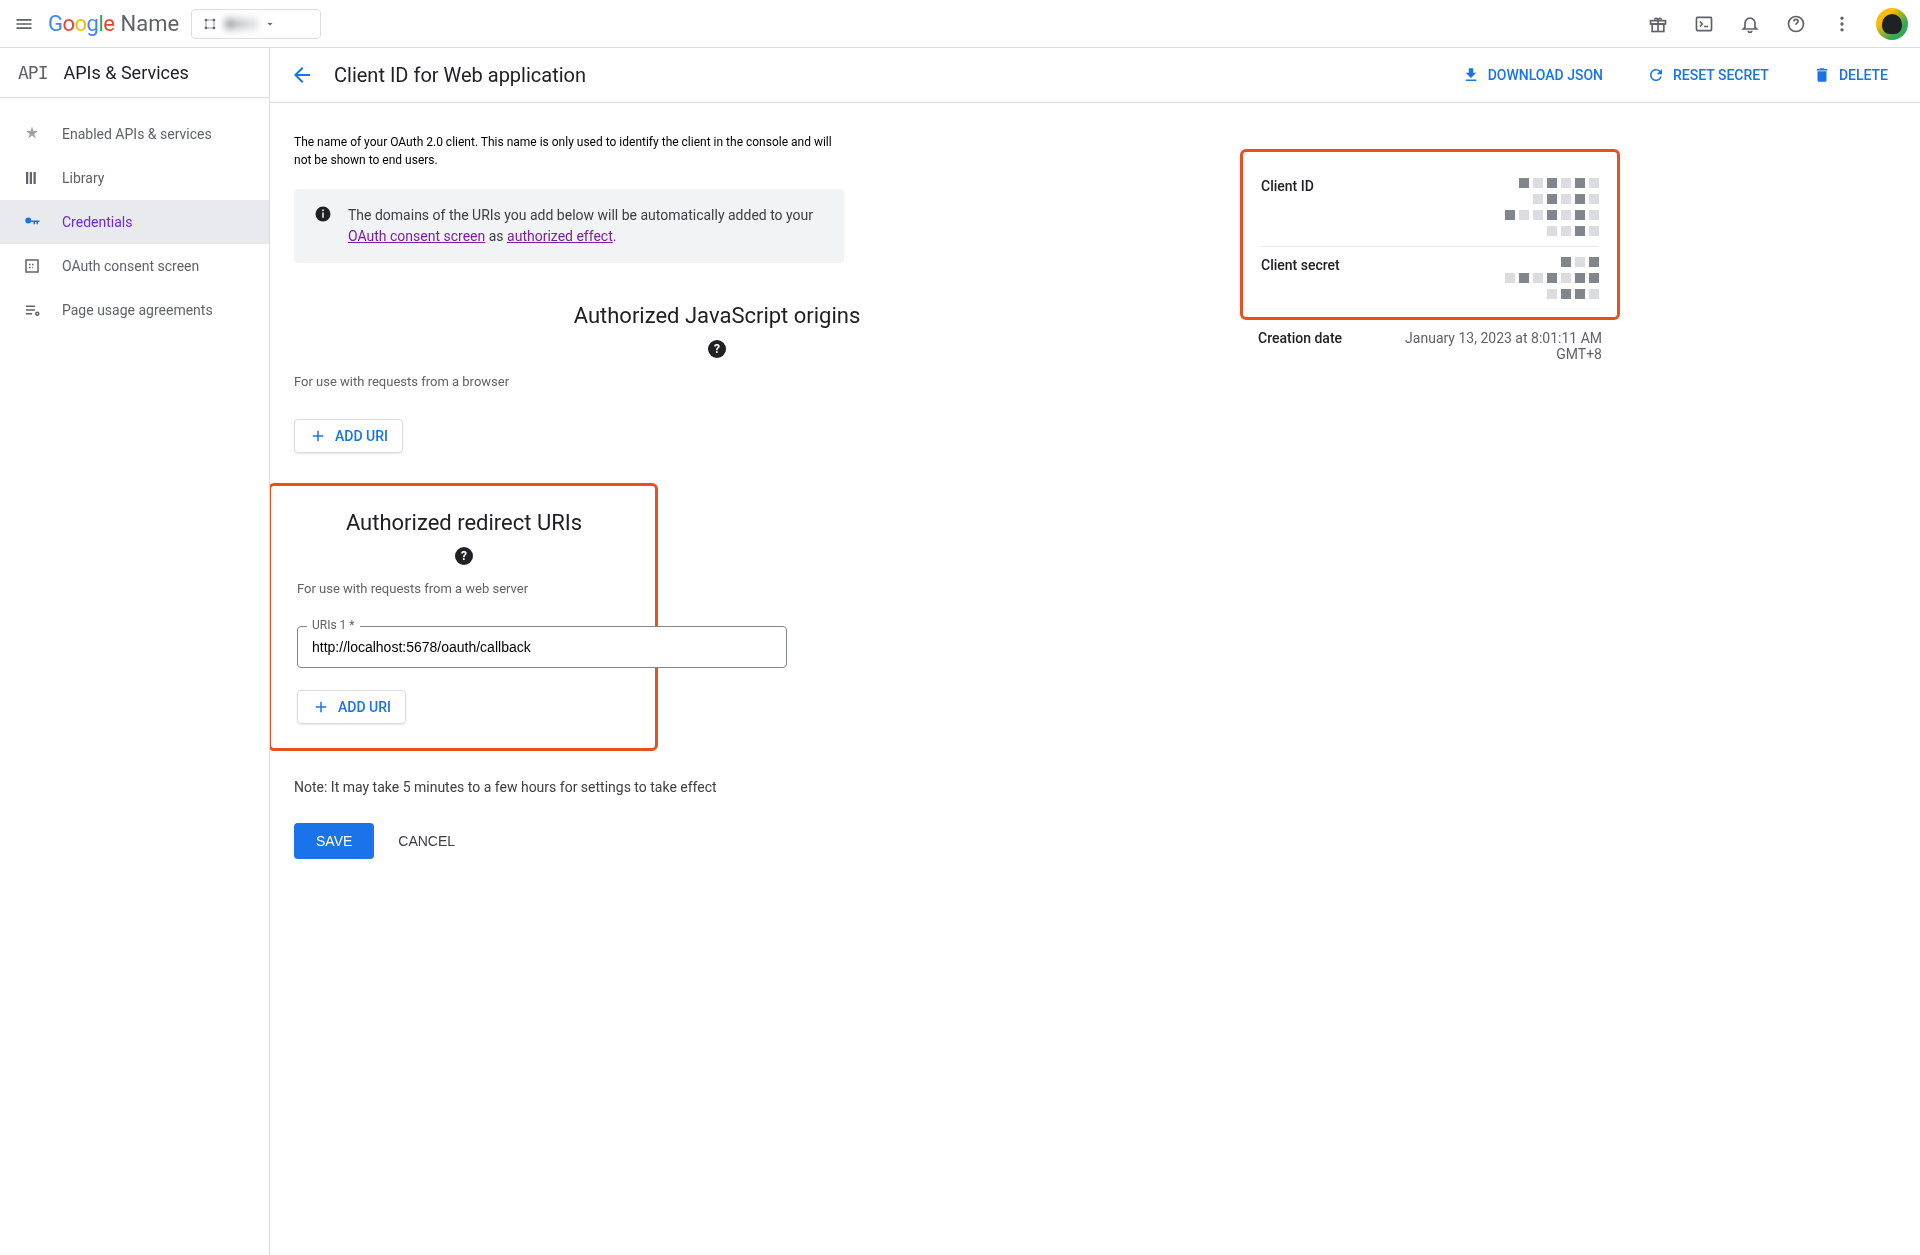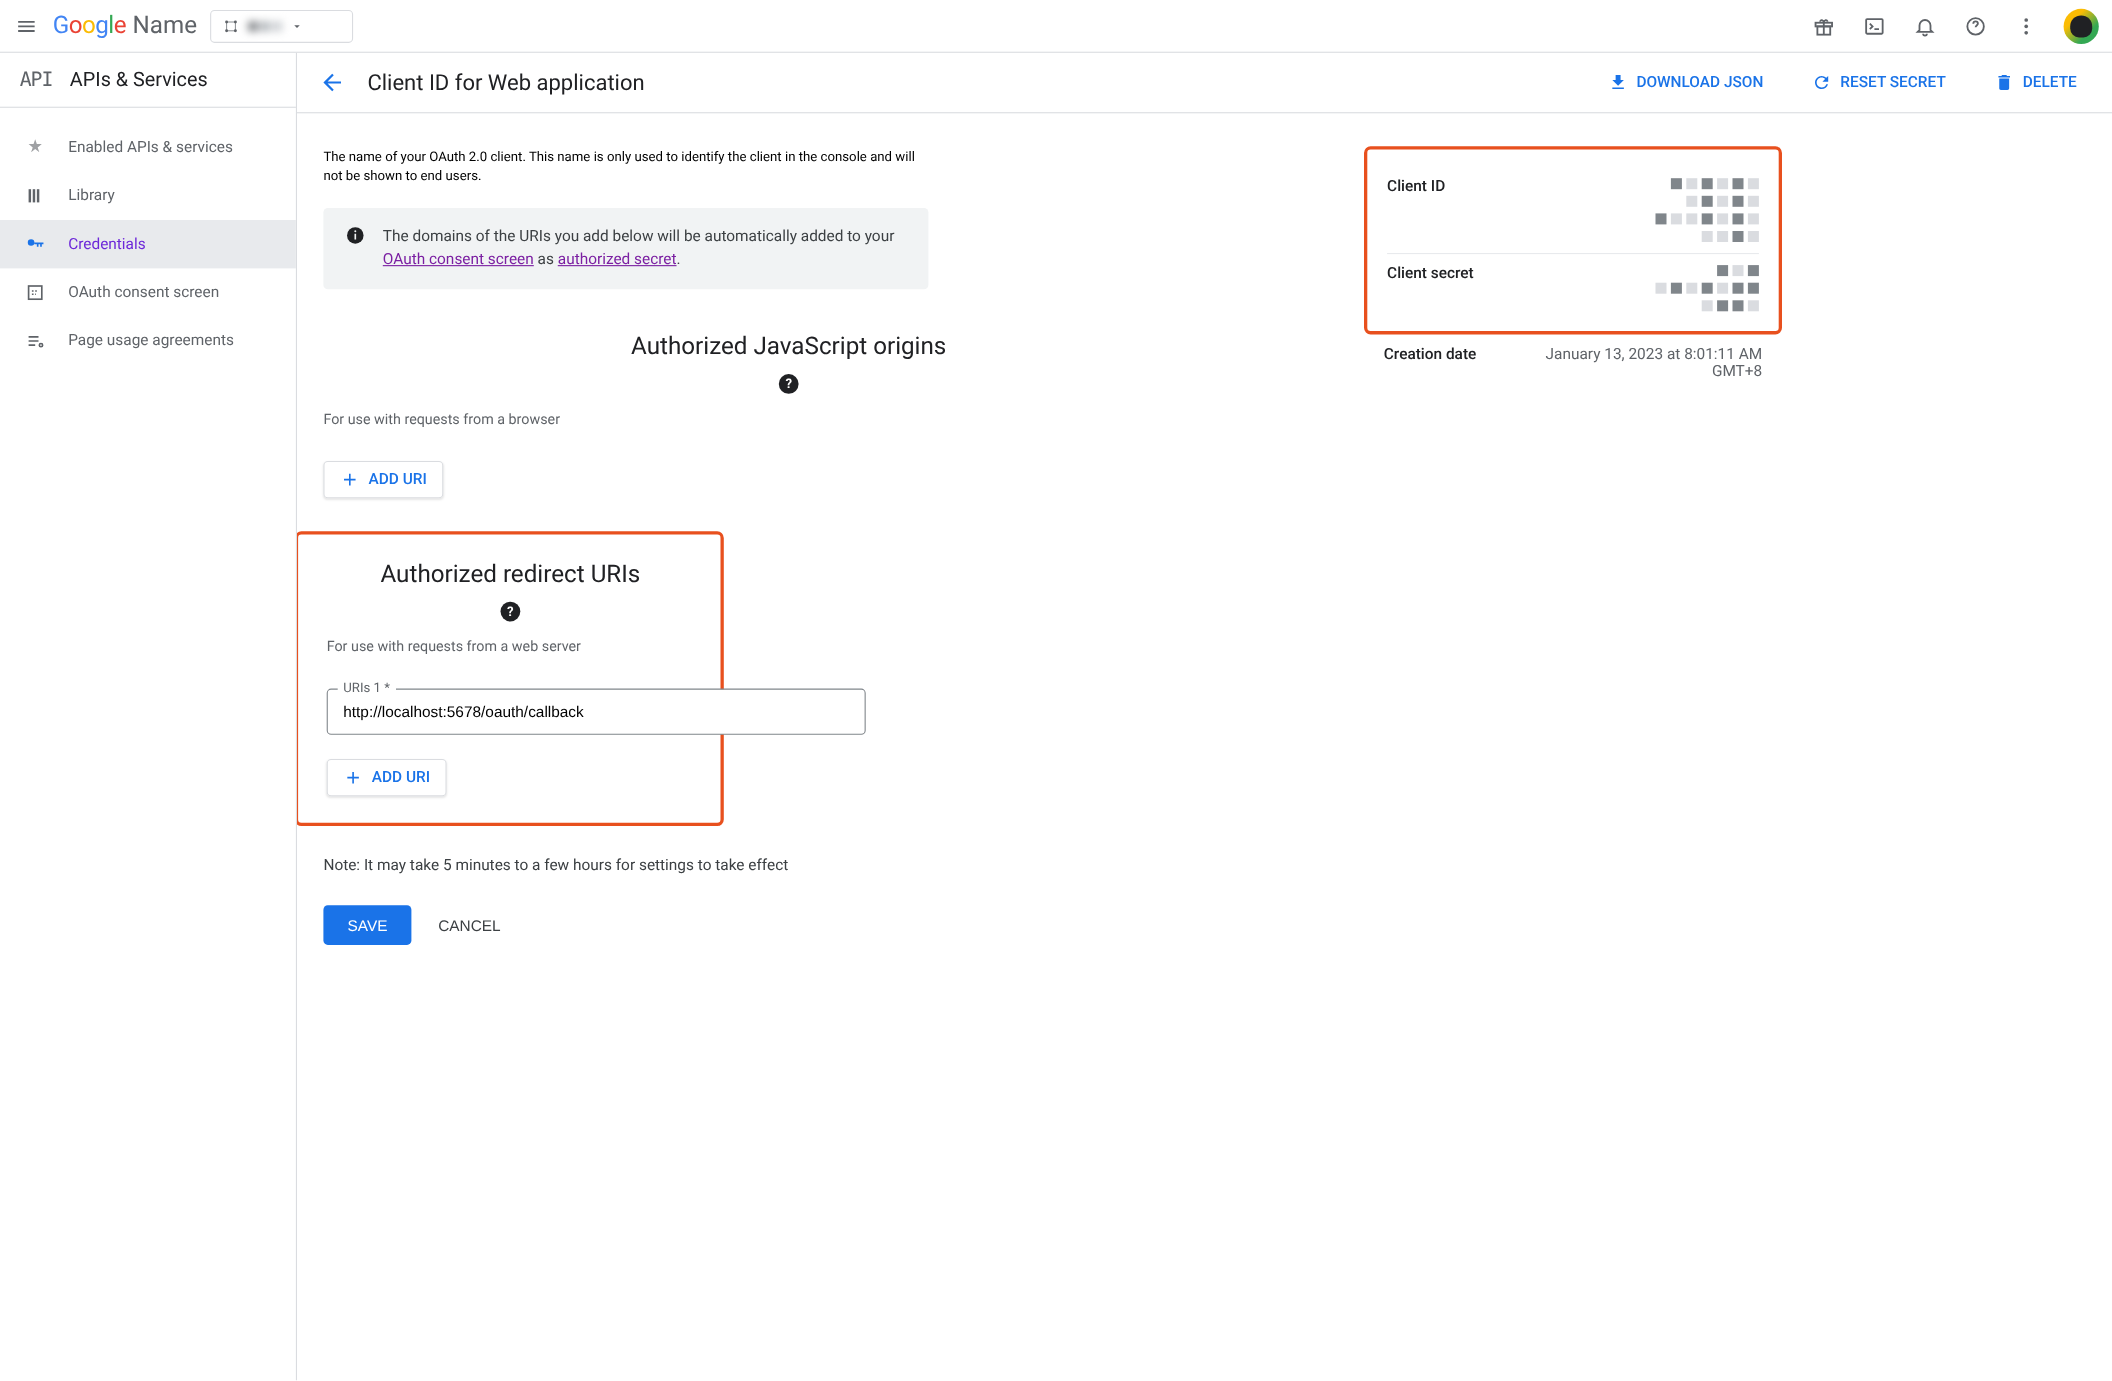--- a/index.html
+++ b/index.html
@@ -50,21 +50,21 @@
 .page-header { display: flex; align-items: center; gap: 20px; padding: 12px 20px; border-bottom: 1px solid #dadce0; justify-content: space-between; }
 .back-btn { color: #1a73e8; cursor: pointer; }
 .page-title { font-size: 20px; font-weight: 400; flex: 1; }
 .header-action { display: flex; align-items: center; gap: 8px; color: #1a73e8; font-weight: 500; cursor: pointer; padding: 6px 12px; font-size: 14px; }
 .header-action.delete { color: #1a73e8; }
 
 
 .content-body { display: flex; padding: 30px 0 40px 0; gap: 100px; }
 .form-column { padding-left: 0; width: 870px; margin-left: 0; }
 .form-inner { padding-left: 24px; }
-.info-column { width: 380px; }
+.info-column { width: 380px; margin-top: 16px; }
 
 .field-wrapper { position: relative; margin-bottom: 8px; }
 .field-label { position: absolute; top: -8px; left: 10px; background: #fff; padding: 0 5px; font-size: 12px; color: #5f6368; }
 .text-input { width: 540px; border: 1px solid #80868b; border-radius: 4px; padding: 12px 14px; font-size: 14px; outline: none; }
 .field-help { font-size: 12px; color: #000000; width: 540px; line-height: 1.5; margin-bottom: 20px; }
 
 .info-box { display: flex; gap: 16px; background: #f1f3f4; border-radius: 4px; padding: 16px 20px; width: 550px; font-size: 14px; color: #3c4043; line-height: 1.5; margin-bottom: 40px; }
 .info-box a { color: #7b1fa2; text-decoration: underline; }
 
 .section-title { display: flex; align-items: center; gap: 12px; font-size: 22px; font-weight: 400; margin-bottom: 16px; flex-direction: column; }
@@ -258,21 +258,21 @@
           
           <div class="info-box">
             <span>
                 <svg width="18" height="18" viewBox="0 0 24 24" fill="#202124">
                   <circle cx="12" cy="12" r="10"></circle>
                   <rect x="11" y="10" width="2" height="7" fill="#f1f3f4"></rect>
                   <circle cx="12" cy="7" r="1.2" fill="#f1f3f4"></circle>
                 </svg>
               </span>
             <div>
-              <span>The domains of the URIs you add below will be automatically added to your </span><a href="#">OAuth consent screen</a><span> as </span><a href="#">authorized secret</a><span>.</span>
+              <span>The domains of the URIs you add below will be automatically added to your </span><a href="#">OAuth consent screen</a><span> as </span><a href="#">authorized effect</a><span>.</span>
             </div>
           </div>
 
           
           <div class="section-title">
             <span>Authorized JavaScript origins</span>
             <span class="help-circle">?</span>
           </div>
           <div class="section-sub">For use with requests from a browser</div>
           <div class="add-uri-btn">

